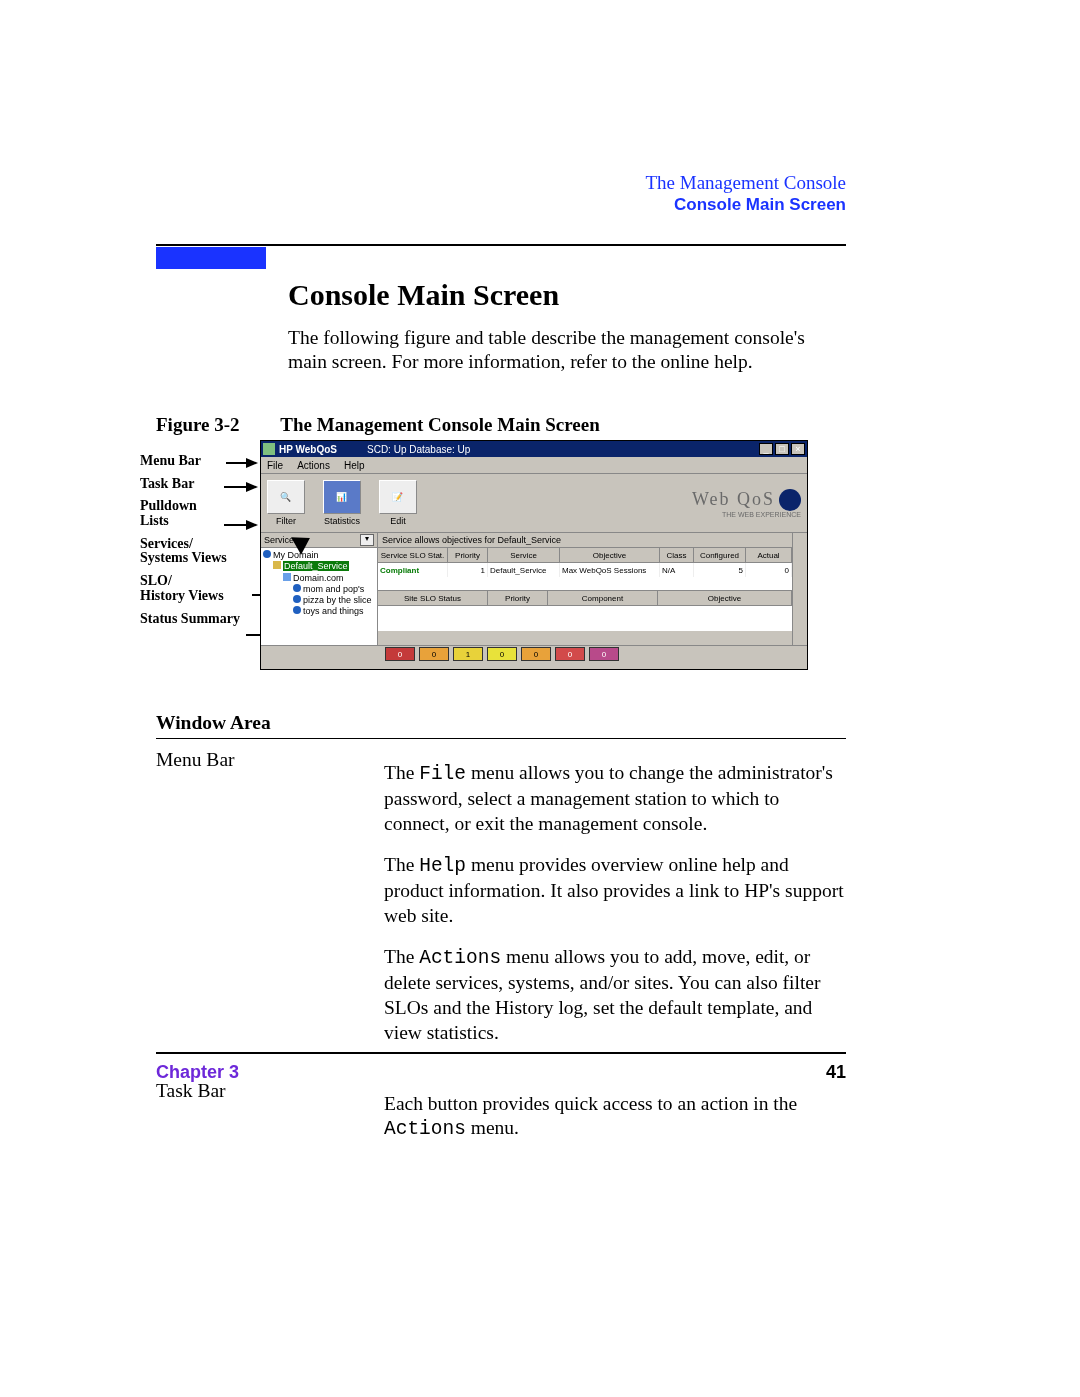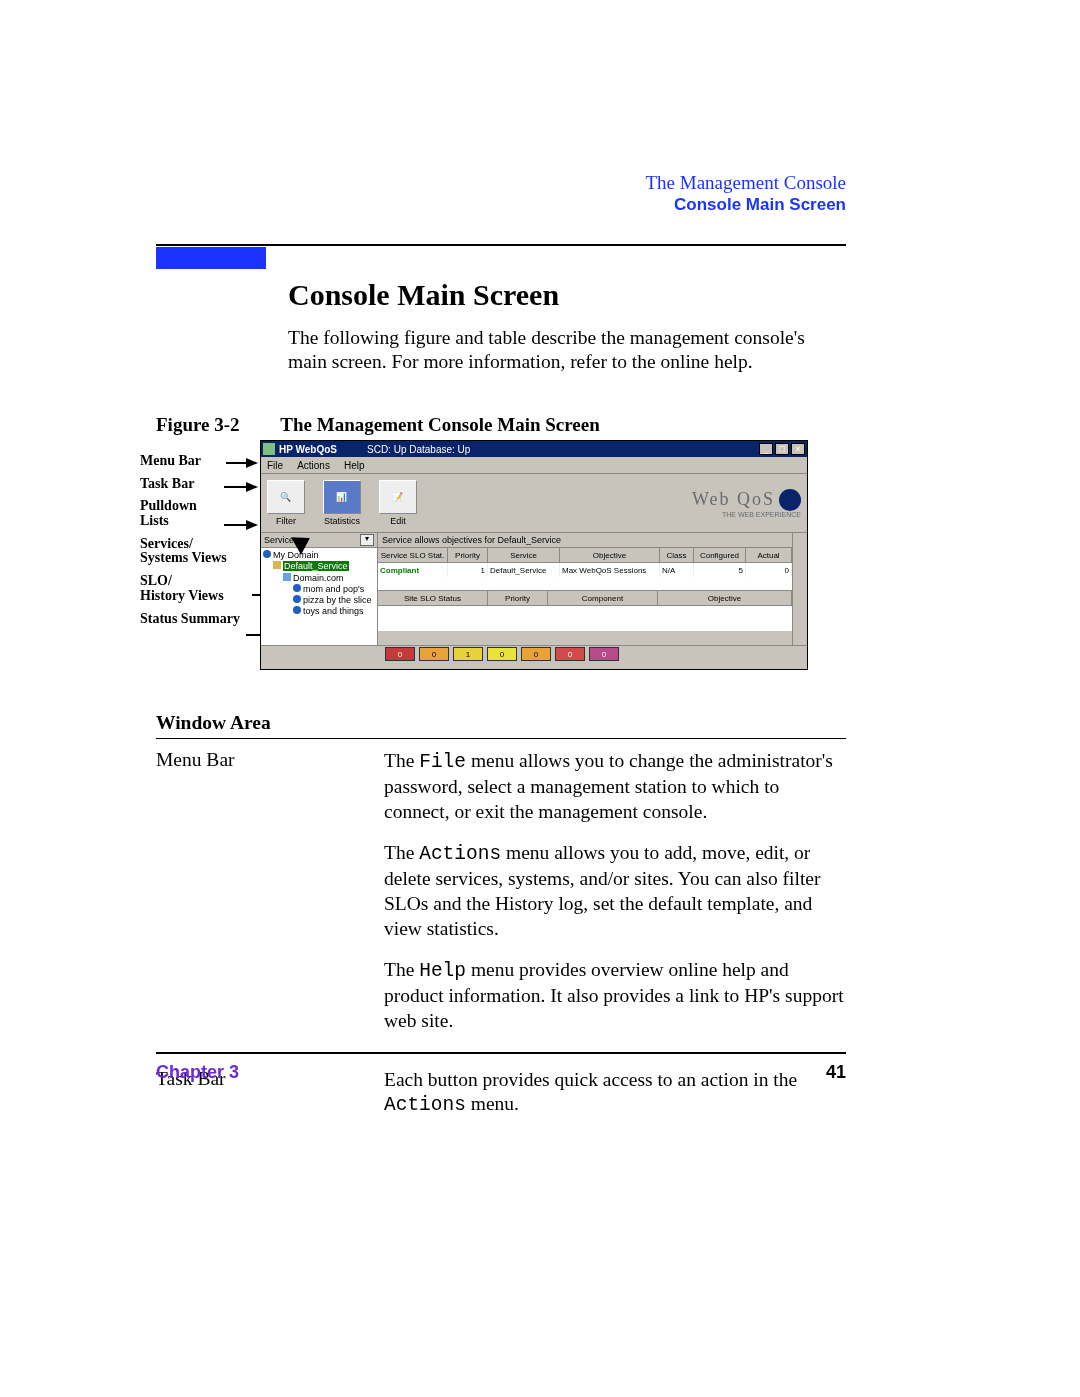--- a/index.html
+++ b/index.html
@@ -201,21 +201,21 @@
     font-size: 19.5px;
   }
   .desc-header-row{
     display:flex; border-bottom:1.5px solid #000; padding-bottom:4px; margin-bottom:10px;
   }
   .col-wa{flex:0 0 218px;}
   .col-desc{flex:1;}
   .th{font-weight:bold;}
   .desc-row{display:flex; margin-bottom:18px;}
   .desc-row .col-wa{padding-right:10px;}
-  .desc-row .col-desc p{margin:0 0 16px 0; line-height:1.28;}
+  .desc-row .col-desc p{margin:12px 0 16px 0; line-height:1.28;}
   .mono{font-family:"Courier New",Courier,monospace;}
 
   
   .foot-rule{
     position:absolute; left:156px; right:234px; top:1052px; height:1.5px; background:#000;
   }
   .footer{
     position:absolute; left:156px; right:234px; top:1062px;
     display:flex; justify-content:space-between; align-items:baseline;
     font-family: Arial, Helvetica, sans-serif;
@@ -391,22 +391,22 @@
 
   <div class="desc-table">
     <div class="desc-header-row">
       <div class="col-wa th">Window Area</div>
     </div>
 
     <div class="desc-row">
       <div class="col-wa">Menu Bar</div>
       <div class="col-desc">
         <p><span>The </span><span class="mono">File</span><span> menu allows you to change the administrator's password, select a management station to which to connect, or exit the management console.</span></p>
+        <p><span>The </span><span class="mono">Help</span><span> menu provides overview online help and product information. It also provides a link to HP's support web site.</span></p>
         <p><span>The </span><span class="mono">Actions</span><span> menu allows you to add, move, edit, or delete services, systems, and/or sites. You can also filter SLOs and the History log, set the default template, and view statistics.</span></p>
-        <p><span>The </span><span class="mono">Help</span><span> menu provides overview online help and product information. It also provides a link to HP's support web site.</span></p>
       </div>
     </div>
 
     <div class="desc-row">
       <div class="col-wa">Task Bar</div>
       <div class="col-desc">
         <p><span>Each button provides quick access to an action in the </span><span class="mono">Actions</span><span> menu.</span></p>
       </div>
     </div>
   </div>

